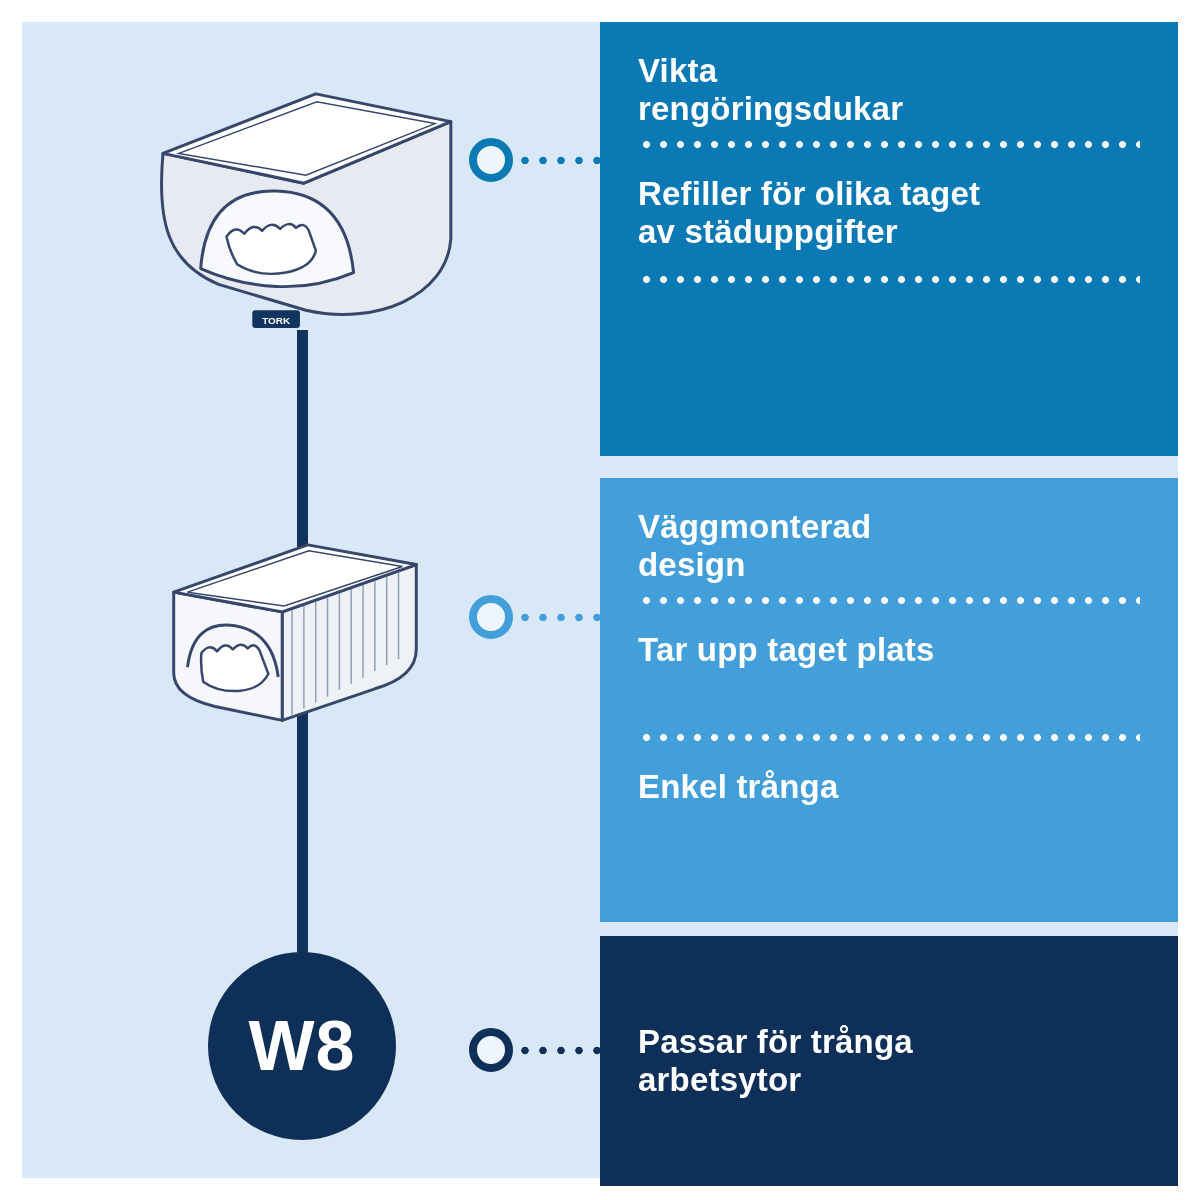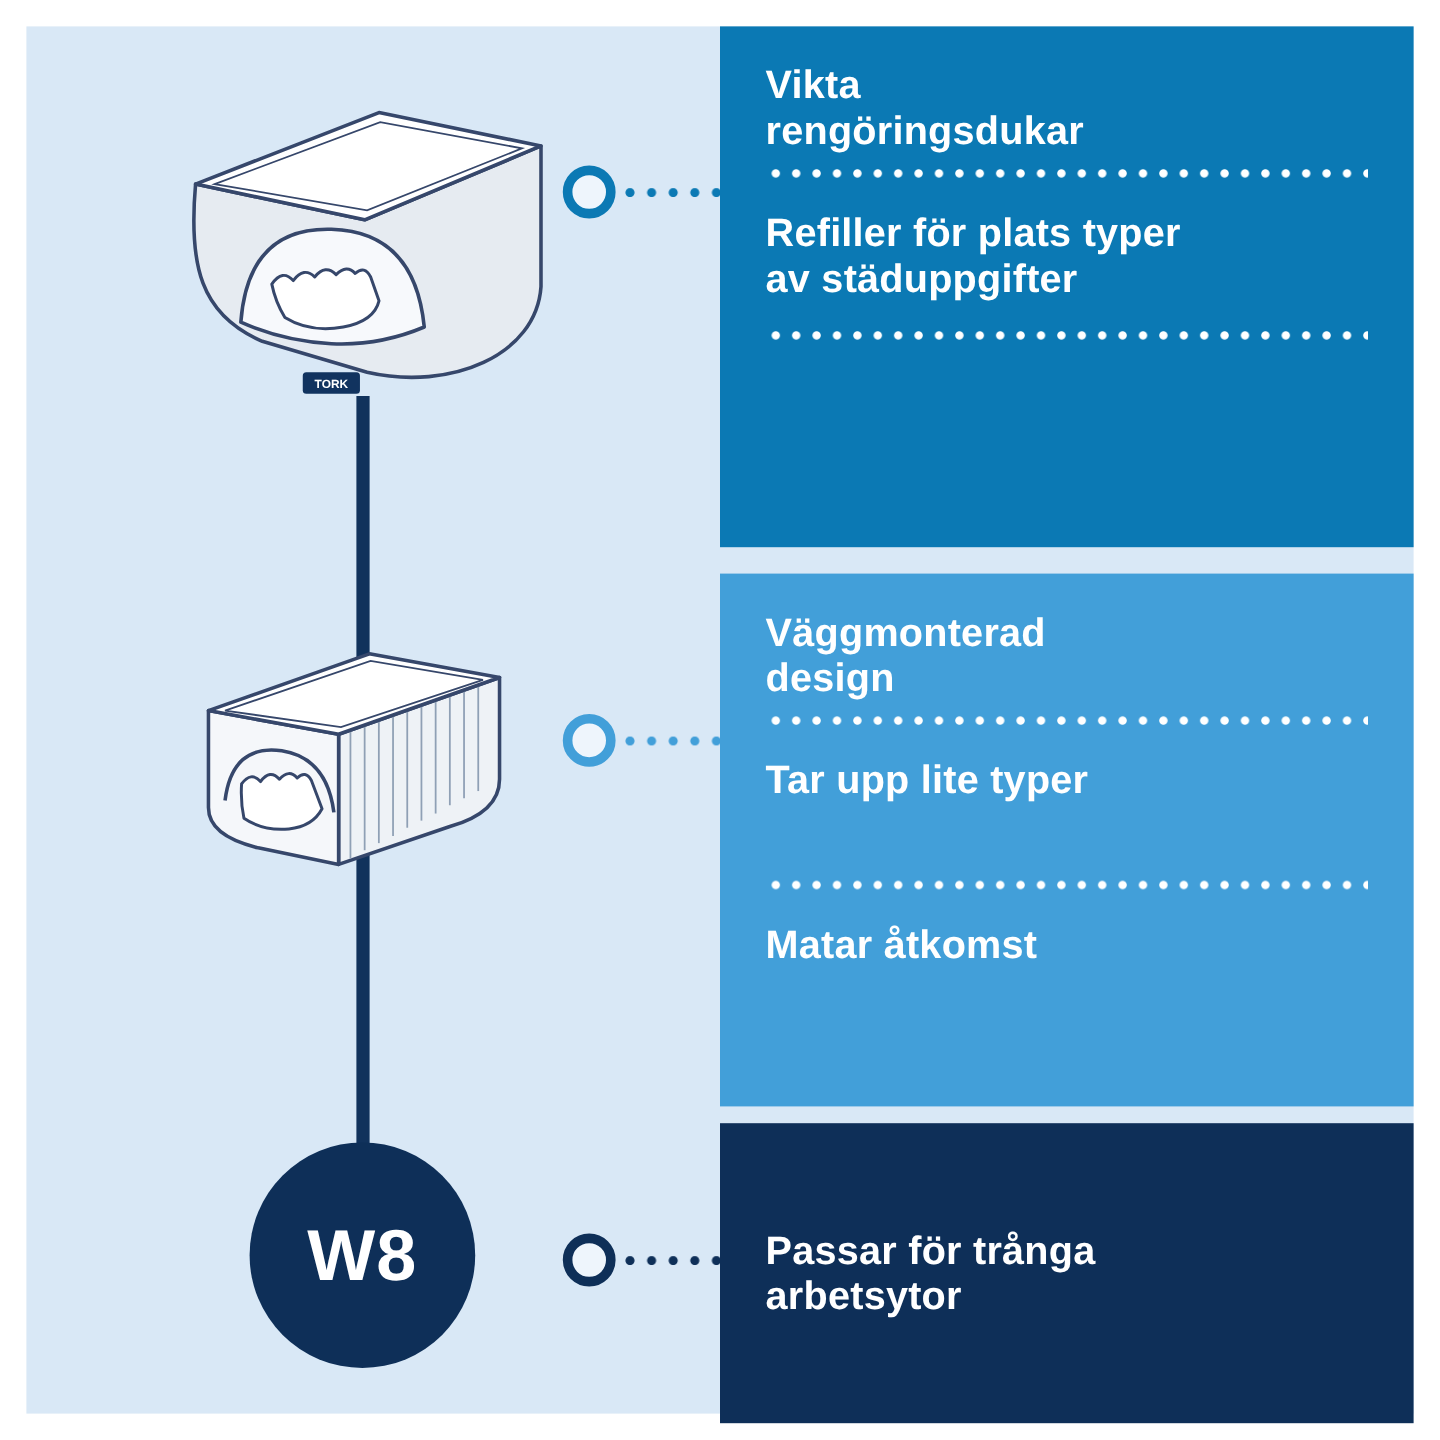--- a/index.html
+++ b/index.html
@@ -20,21 +20,21 @@
     background:#11325c;z-index:1;
   }
   .illus{position:absolute;z-index:2;}
   .illus-1{left:124px;top:72px;width:340px;height:268px;}
   .illus-2{left:150px;top:533px;width:290px;height:212px;}
   
   .badge{
     position:absolute;left:208px;top:952px;width:188px;height:188px;
     border-radius:50%;background:#0e2f58;z-index:3;
     display:flex;align-items:center;justify-content:center;
-    color:#ffffff;font-weight:700;font-size:60px;letter-spacing:1px;
+    color:#ffffff;font-weight:700;font-size:70px;letter-spacing:1px;
   }
   
   .ring{
     position:absolute;width:28px;height:28px;border-radius:50%;
     background:#eef5fc;border:8px solid #0b79b4;box-sizing:content-box;z-index:2;
   }
   .ring-top{left:469px;top:138px;border-color:#0b79b4;}
   .ring-mid{left:469px;top:595px;border-color:#429fd9;}
   .ring-bot{left:469px;top:1028px;border-color:#0e2f58;}
   
@@ -127,31 +127,31 @@
   <div class="cdots cdots-top"></div>
   <div class="ring ring-mid"></div>
   <div class="cdots cdots-mid"></div>
   <div class="ring ring-bot"></div>
   <div class="cdots cdots-bot"></div>
 
   <div class="panel panel-top">
     <div class="feature">Vikta
 rengöringsdukar</div>
     <div class="sep"></div>
-    <div class="feature">Refiller för plats typer
+    <div class="feature">Refiller för olika taget
 av städuppgifter</div>
     <div class="sep sep-2"></div>
   </div>
 
   <div class="panel panel-mid">
     <div class="feature">Väggmonterad
 design</div>
     <div class="sep"></div>
-    <div class="feature">Tar upp lite typer</div>
+    <div class="feature">Tar upp taget plats</div>
     <div class="sep sep-gap"></div>
-    <div class="feature">Matar åtkomst</div>
+    <div class="feature">Enkel trånga</div>
   </div>
 
   <div class="panel panel-bot">
     <div class="feature">Passar för trånga
 arbetsytor</div>
   </div>
 </div>
 
 </body></html>

